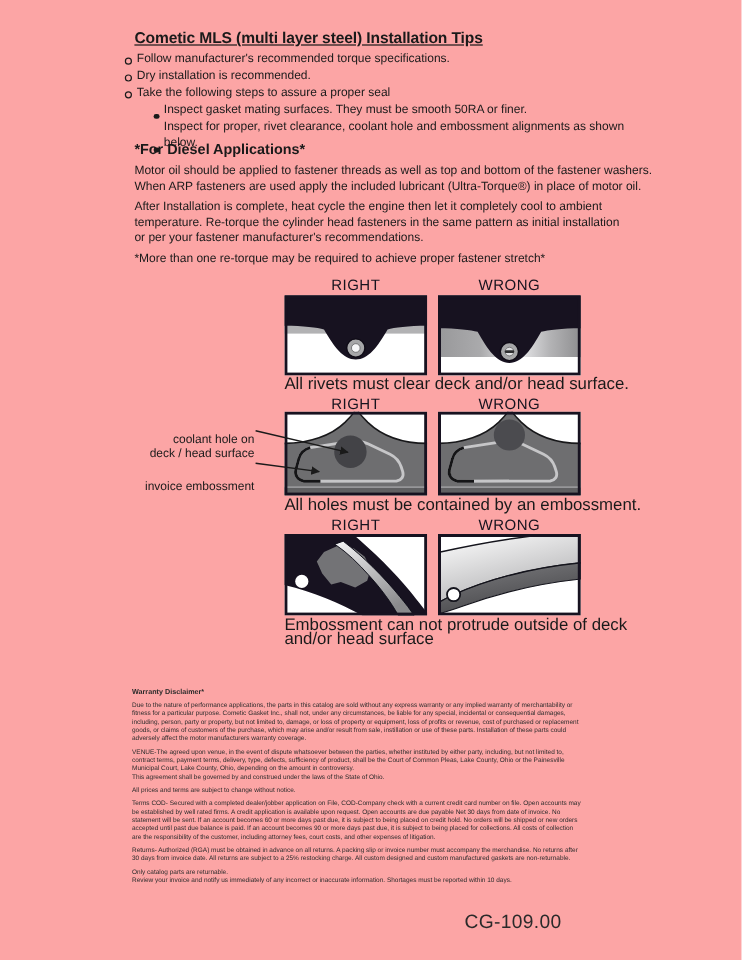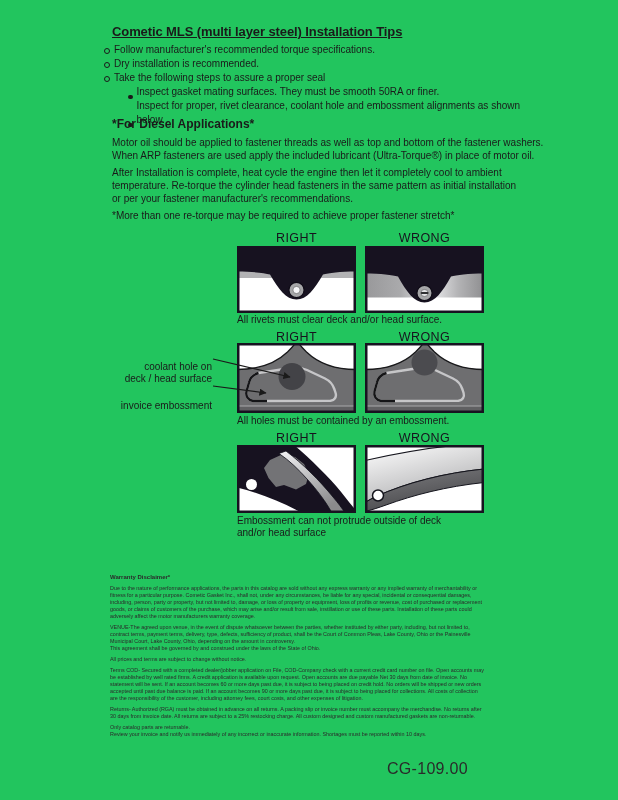--- a/index.html
+++ b/index.html
@@ -1,36 +1,36 @@
 <!DOCTYPE html>
 <html><head>
 <meta charset="utf-8">
 <style>
   html,body { margin:0; padding:0; background:#ffffff; }
   .page {
-    position:relative; width:618px; height:800px; background:#22c55e;
+    position:relative; width:618px; height:800px; background:#fca5a5;
     font-family:"Liberation Sans", sans-serif; color:#1a1a1a; overflow:hidden;
   }
   .abs { position:absolute; }
   .title {
     left:112px; top:24px; font-size:13px; font-weight:bold;
     text-decoration:underline; letter-spacing:-0.1px; margin:0;
   }
   .tips { left:104px; top:43px; width:430px; font-size:10px; }
   .tip-row { display:flex; gap:4px; line-height:14px; }
   .tip-row.sub { margin-left:24px;align-items:flex-end; }
   .odot { flex:0 0 auto; width:4px; height:4px; border:1px solid #1a1a1a; border-radius:50%; margin-top:4.5px; }
   .fdot { flex:0 0 auto; width:4.5px; height:4.5px; background:#1a1a1a; border-radius:50%; margin-top:4.5px; }
   .sect-head { left:112px; top:117px; font-size:12px; font-weight:bold; margin:0; }
   .body-par { font-size:10px; line-height:13px; white-space:pre; margin:0; left:112px; }
   .p1 { top:136px; }
   .p2 { top:166px; }
   .p3 { top:209px; }
   .fig-label { width:119px; text-align:center; font-size:12.5px; letter-spacing:0.4px; color:#17131e; }
-  .cap { left:237px; font-size:10px; line-height:11.5px; white-space:pre; }
+  .cap { left:237px; font-size:14px; line-height:11.5px; white-space:pre; }
   .panel { display:block; }
   .side-label { left:110px; width:102px; text-align:right; font-size:10px; line-height:11.5px; white-space:pre;margin-top:20px; }
   .disclaimer { left:110px; top:574px; width:410px; color:#2b2b2b; }
   .disc-head { font-size:6px; font-weight:bold; margin:0 0 5px 0; }
   .disc-par { font-size:5.4px; line-height:7px; white-space:pre; margin:0 0 4px 0; }
   .footer-code { left:387px; top:760px; font-size:16px; letter-spacing:0.3px; color:#2a2a2a; }
 </style>
 </head>
 <body>
 

